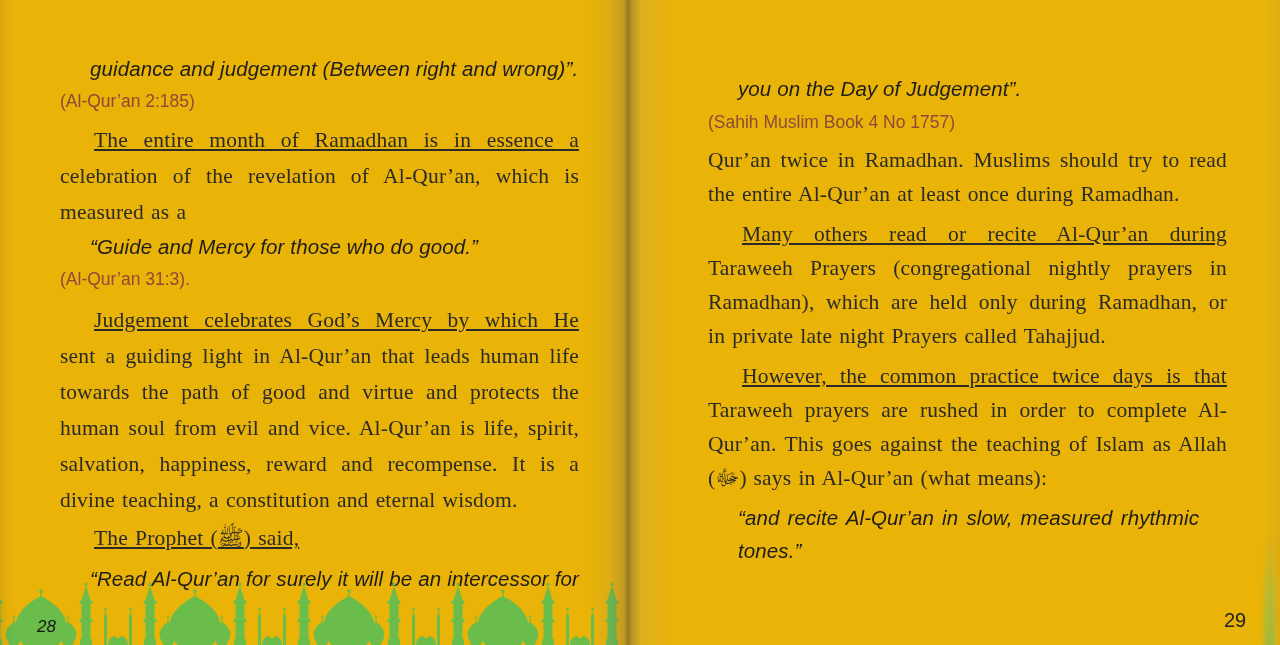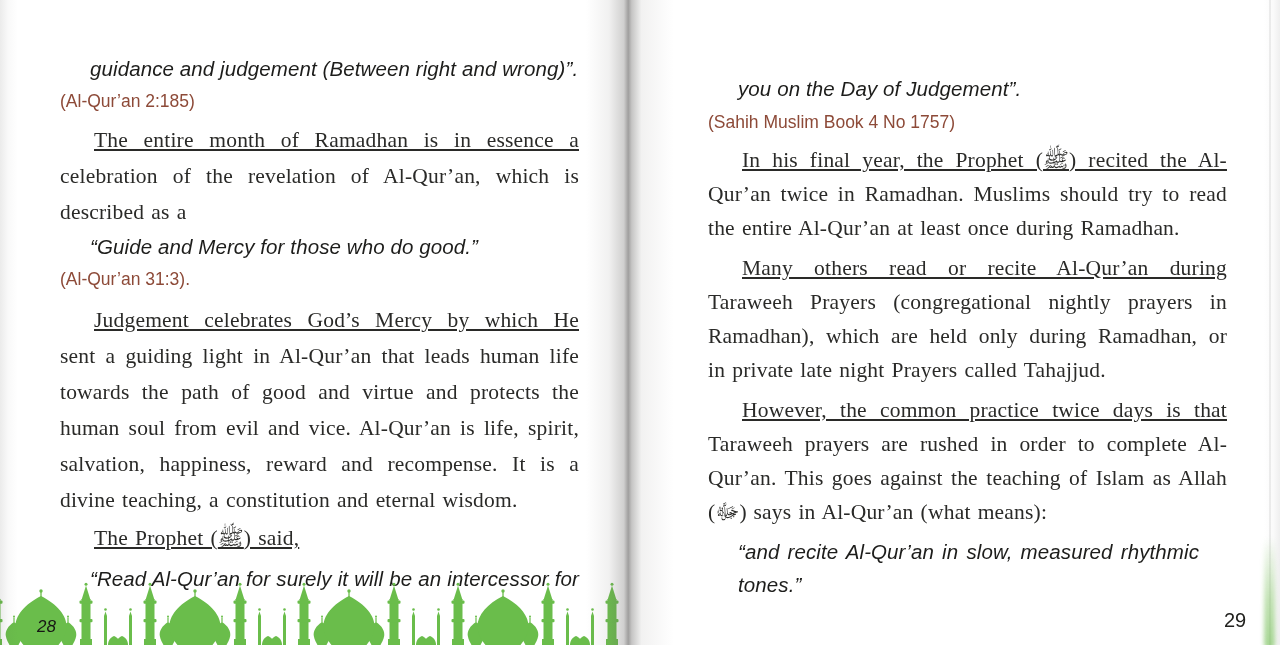--- a/index.html
+++ b/index.html
@@ -2,21 +2,21 @@
 <html><head>
 <meta charset="utf-8">
 <title>Book Spread</title>
 <style>
   * { margin:0; padding:0; box-sizing:border-box; }
   html,body { width:1280px; height:645px; }
   body { font-family:"Liberation Serif", serif; background:#e8e8e6; }
 
   .spread {
     position:relative; width:1280px; height:645px;
-    background:#ffffff; overflow:hidden;
+    background:#eab308; overflow:hidden;
   }
 
   
   .col { position:absolute; top:0; }
   .col-left  { left:60px;  width:519px; padding-top:52px; }
   .col-right { left:668px; width:519px; padding-top:72px;margin-left:40px; }
 
   .line { white-space:normal; }
   .line-just { text-align:justify; text-align-last:justify; }
   .line-last { text-align:left; text-align-last:left; }
@@ -98,21 +98,21 @@
 
       <div class="quote-block">
           <div class="line line-last">guidance and judgement (Between right and wrong)”.</div>
         </div>
 
       <div class="citation mt-2">(Al-Qur’an 2:185)</div>
 
       <div class="serif-block mt-8">
           <div class="line line-just line-indent">The entire month of Ramadhan is in essence a</div>
           <div class="line line-just">celebration of the revelation of Al-Qur’an, which is</div>
-          <div class="line line-last">described as a</div>
+          <div class="line line-last">measured as a</div>
         </div>
 
       <div class="quote-block">
           <div class="line line-last">“Guide and Mercy for those who do good.”</div>
         </div>
 
       <div class="citation mt-2">(Al-Qur’an 31:3).</div>
 
       <div class="serif-block mt-10">
           <div class="line line-just line-indent">Judgement celebrates God’s Mercy by which He</div>
@@ -183,21 +183,20 @@
   <div>
     <div class="col col-right">
 
       <div class="quote-block">
           <div class="line line-last">you on the Day of Judgement”.</div>
         </div>
 
       <div class="citation cite-inset mt-4">(Sahih Muslim Book 4 No 1757)</div>
 
       <div class="serif-block mt-8">
-          <div class="line line-just line-indent">In his final year, the Prophet (ﷺ) recited the Al-</div>
           <div class="line line-just">Qur’an twice in Ramadhan. Muslims should try to read</div>
           <div class="line line-last">the entire Al-Qur’an at least once during Ramadhan.</div>
         </div>
 
       <div class="serif-block mt-6">
           <div class="line line-just line-indent">Many others read or recite Al-Qur’an during</div>
           <div class="line line-just">Taraweeh Prayers (congregational nightly prayers in</div>
           <div class="line line-just">Ramadhan), which are held only during Ramadhan, or</div>
           <div class="line line-last">in private late night Prayers called Tahajjud.</div>
         </div>

